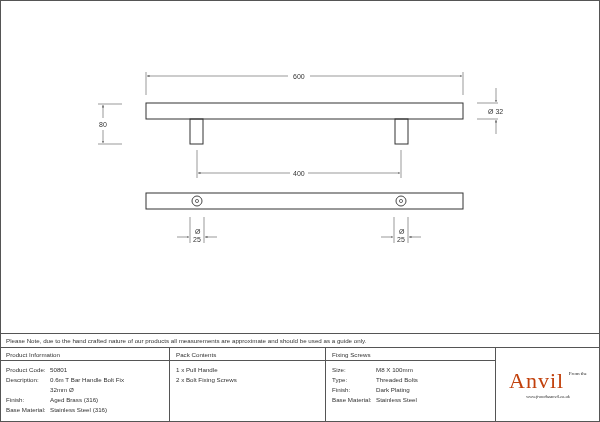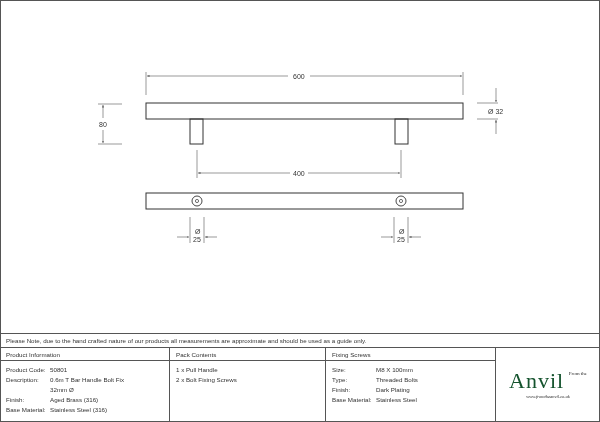--- a/index.html
+++ b/index.html
@@ -9,21 +9,21 @@
   .dim-text { font-family: "Liberation Sans", sans-serif; font-size: 7px; fill: #333; }
   .note { position: absolute; left: 0; top: 333px; width: 600px; height: 15px; border-top: 1px solid #555; border-bottom: 1px solid #555; font-size: 6.2px; padding: 3px 6px; color: #333; }
   .table { position: absolute; left: 0; top: 348px; width: 600px; height: 74px; }
   .col { position: absolute; top: 0; height: 74px; border-right: 1px solid #555; }
   .col-head { height: 13px; border-bottom: 1px solid #555; font-size: 6.2px; padding: 3px 6px; color: #333; }
   .col-body { padding: 4px 6px; font-size: 6.2px; line-height: 10px; color: #333; }
   .row { display: flex; }
   .lbl { width: 44px; }
   .val { flex: 1; }
   .logo { position: absolute; left: 496px; top: 0; width: 104px; height: 74px; display: flex; flex-direction: column; align-items: center; justify-content: center; }
-  .logo-main { font-family: "Liberation Serif", serif; font-size: 22px; color: #14532d; letter-spacing: 1px; line-height: 20px; }
+  .logo-main { font-family: "Liberation Serif", serif; font-size: 22px; color: #c2410c; letter-spacing: 1px; line-height: 20px; }
   .logo-from { font-family: "Liberation Serif", serif; font-size: 5px; vertical-align: top; }
   .logo-url { font-family: "Liberation Serif", serif; font-style: italic; font-size: 4.5px; color: #222; margin-top: 2px; }
 </style>
 </head>
 <body>
 
 <div class="frame"></div>
 
 <svg class="drawing" width="600" height="333" viewBox="0 0 600 333">
   <defs>

